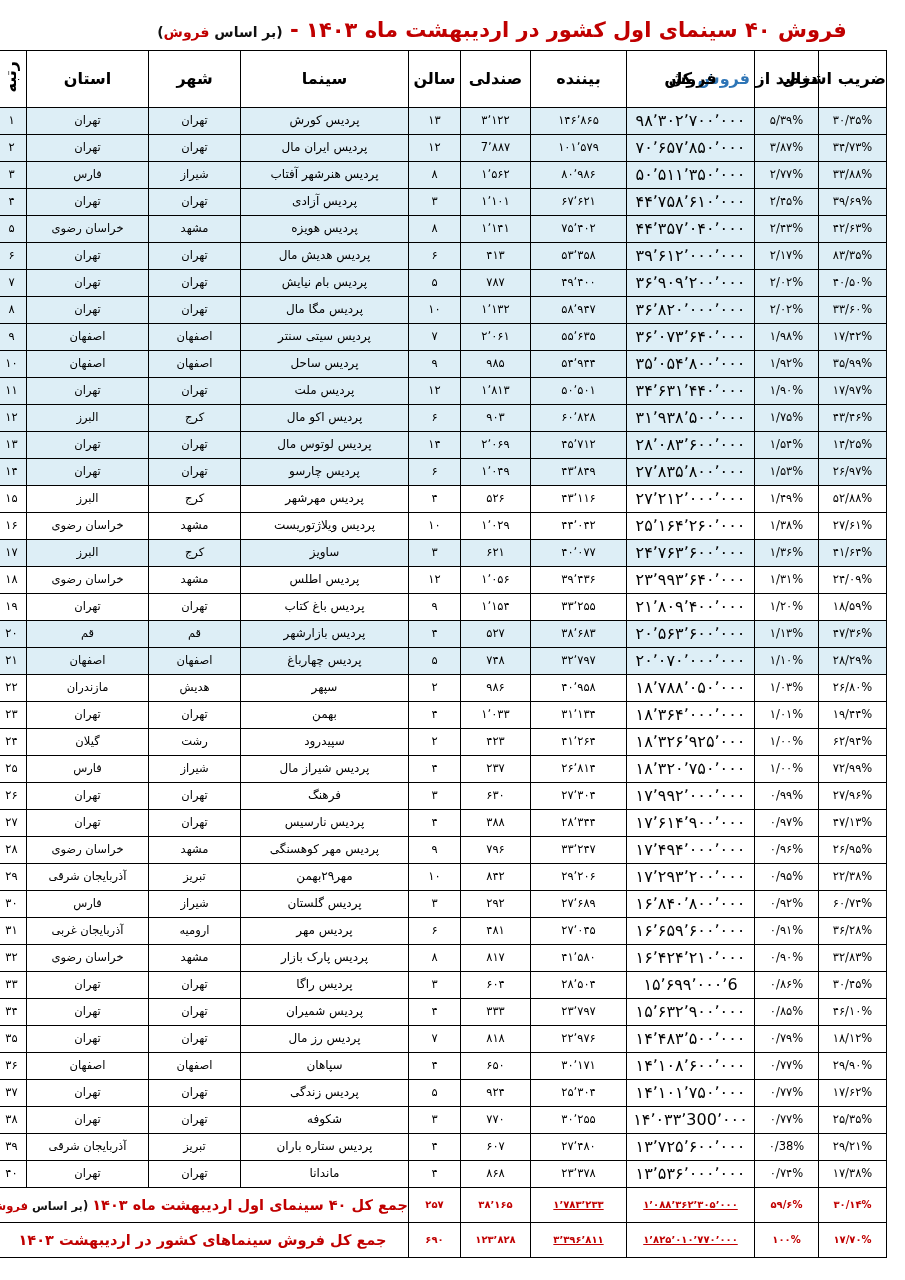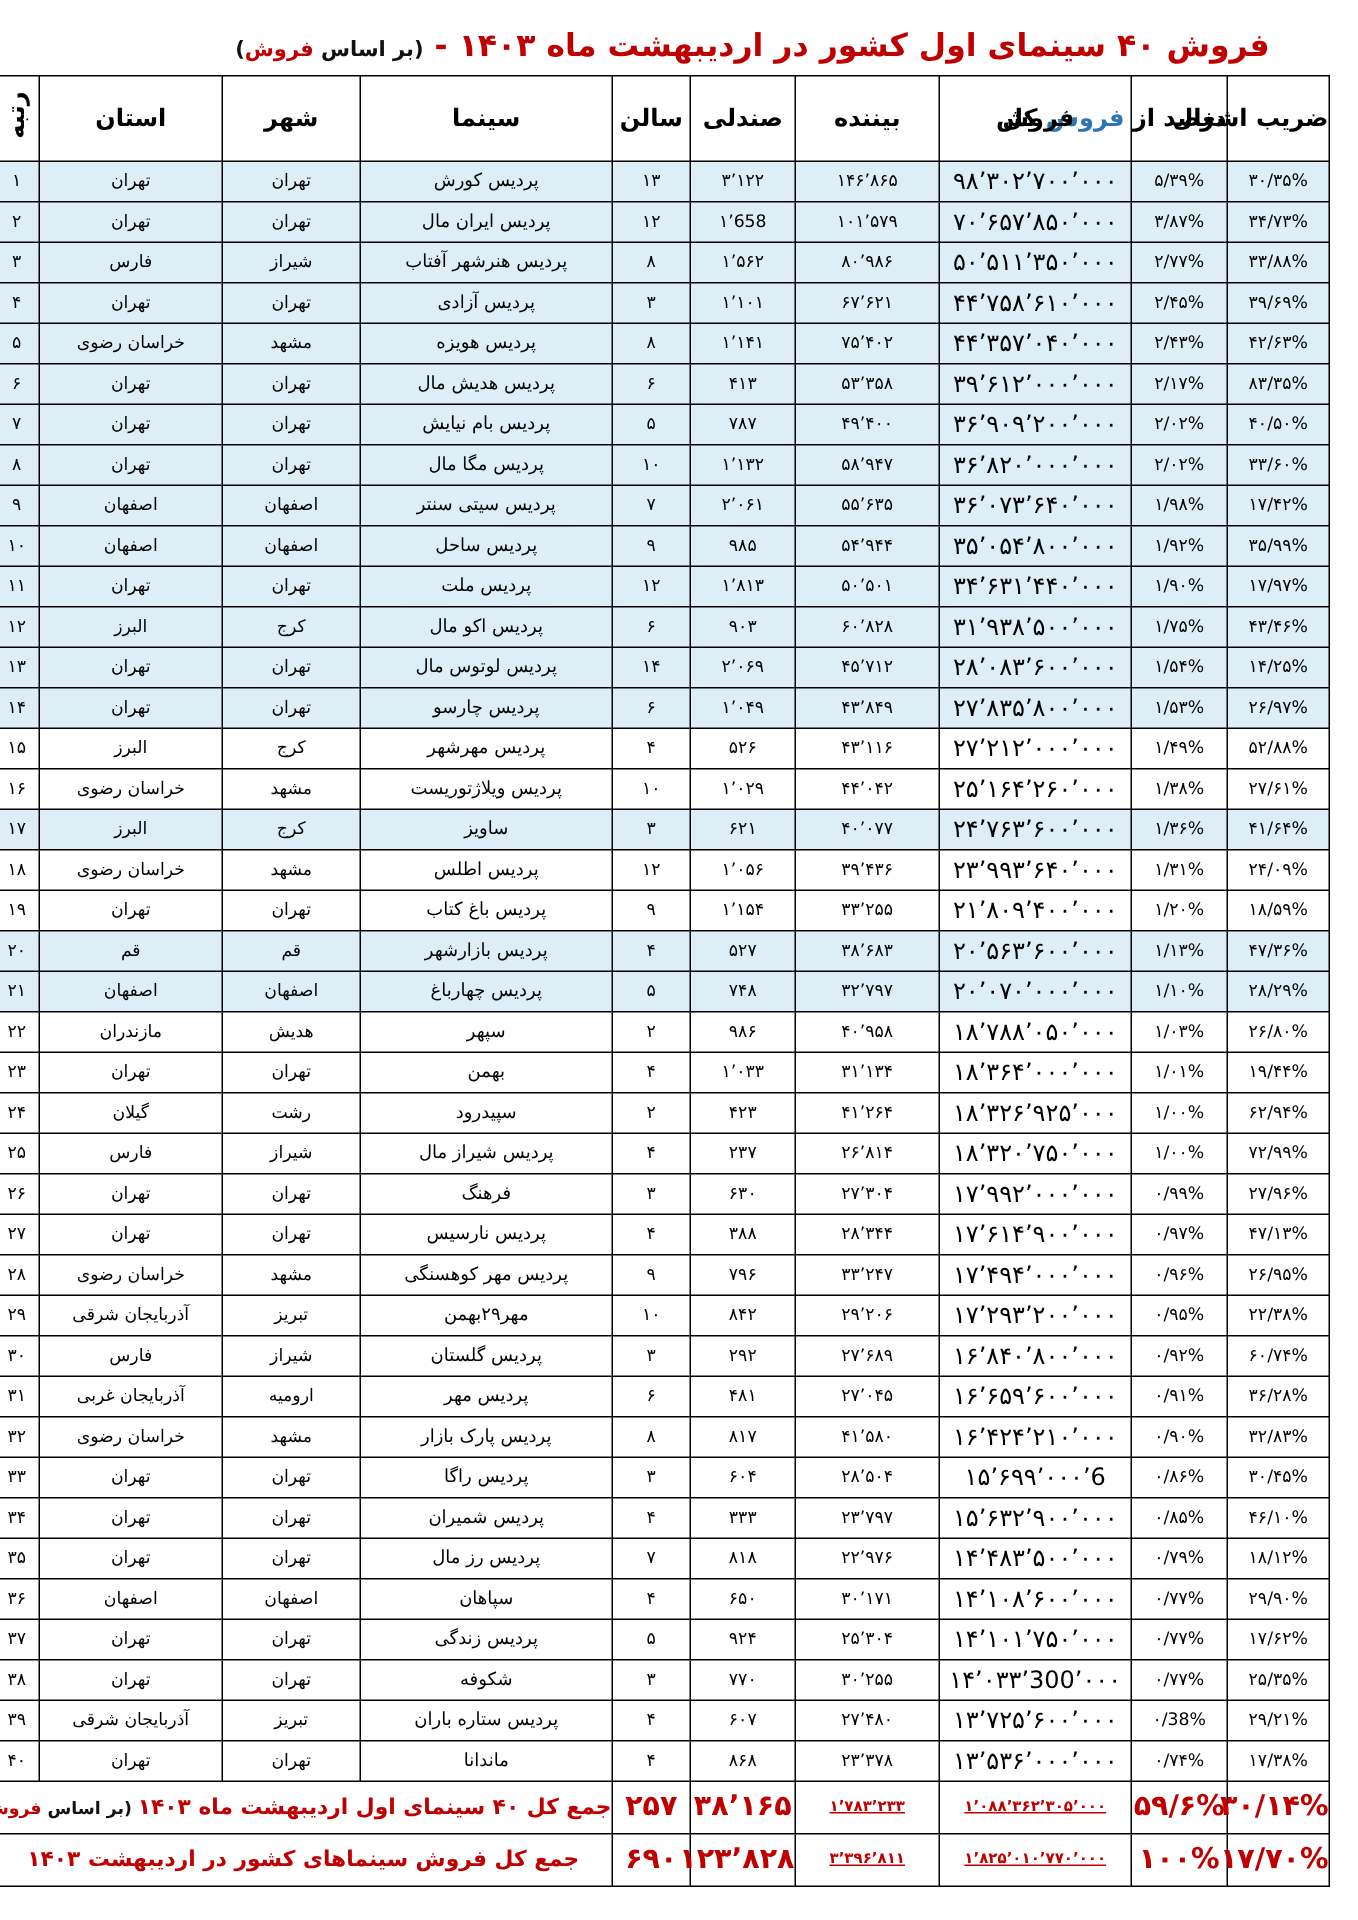--- a/index.html
+++ b/index.html
@@ -139,21 +139,21 @@
     font-size: 14.5px;
     text-align: center;
   }
   tr.sum td.sum-label .small {
     font-size: 11.5px;
     color: #111;
     font-weight: bold;
   }
   tr.sum td.sum-label .small .red { color: #c00000; }
   tr.sum td.money { font-size: 10px; text-decoration: underline; }
-  tr.sum td.num { font-size: 19px; }
+  tr.sum td.num { font-size: 10px; }
 </style>
 </head>
 <body>
 
 <div class="page">
 
   <div class="title-wrap">
     <div class="title-line">
       <span>فروش ۴۰ سینمای اول کشور در اردیبهشت ماه ۱۴۰۳ -</span>
       <span class="subtle"><span>(بر اساس </span><span class="red">فروش</span><span>)</span></span>
@@ -203,21 +203,21 @@
           <td class="cinema">پردیس کورش</td>
           <td class="">تهران</td>
           <td class="">تهران</td>
           <td class="">۱</td>
         </tr>
         <tr class="hl">
           <td class="">۳۴/۷۳%</td>
           <td class="">۳/۸۷%</td>
           <td class="money">۷۰٬۶۵۷٬۸۵۰٬۰۰۰</td>
           <td class="">۱۰۱٬۵۷۹</td>
-          <td class="">۱٬658</td>
+          <td class="">7٬۸۸۷</td>
           <td class="">۱۲</td>
           <td class="cinema">پردیس ایران مال</td>
           <td class="">تهران</td>
           <td class="">تهران</td>
           <td class="">۲</td>
         </tr>
         <tr class="hl">
           <td class="">۳۳/۸۸%</td>
           <td class="">۲/۷۷%</td>
           <td class="money">۵۰٬۵۱۱٬۳۵۰٬۰۰۰</td>

